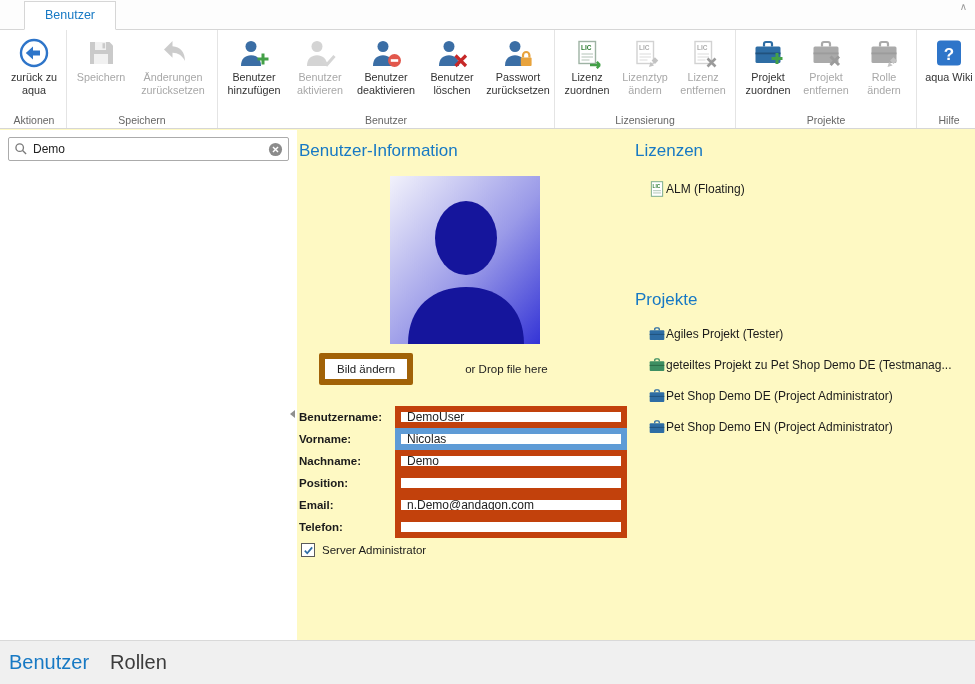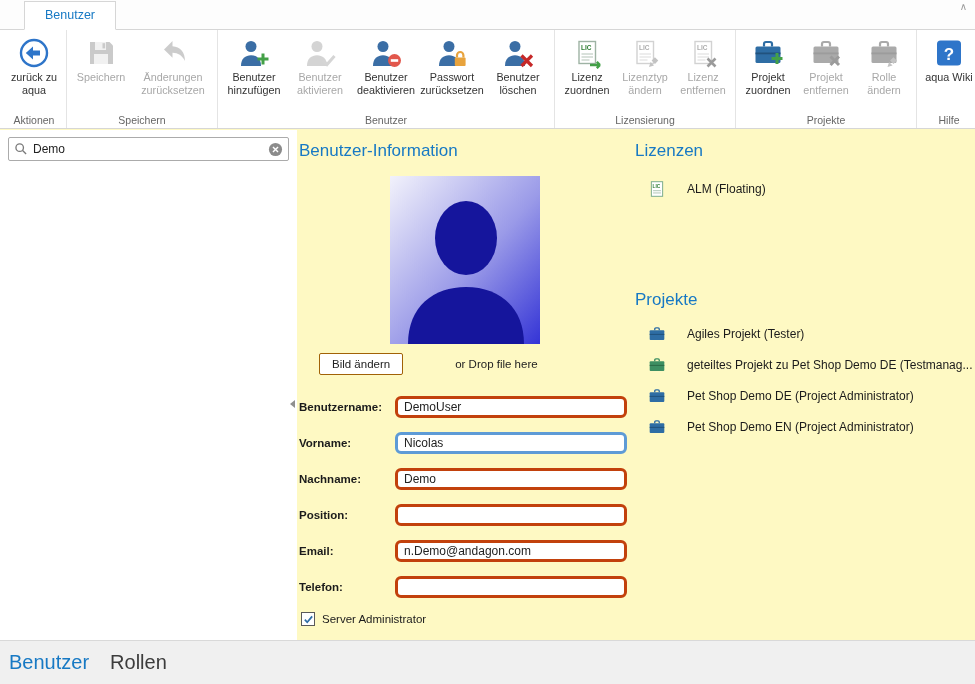--- a/index.html
+++ b/index.html
@@ -34,38 +34,38 @@
   .clearbtn{width:15px;height:15px;flex:none;cursor:pointer}
   .listitem{display:flex;align-items:center;gap:9px;height:30px;padding-left:10px;background:#e2e2e2;
             font-size:12px;color:#1b1b1b;cursor:pointer}
   .ic16{width:16px;height:16px;flex:none}
 
   
   .mainpanel{position:absolute;top:130px;left:299px;width:338px;bottom:44px}
   .sectitle{font-size:17px;color:#1779c4;margin-top:11px;font-weight:400}
   .avatar{margin:15px 0 0 91px;width:150px;height:168px;display:block}
   .imgrow{display:flex;align-items:center;margin-top:9px;padding-left:20px;gap:52px}
-  .btn{border:1px solid #a16207;background:#fff;border-radius:2px;font-size:11.5px;font-family:inherit;
+  .btn{border:6px solid #a16207;background:#fff;border-radius:2px;font-size:11.5px;font-family:inherit;
        padding:4px 12px;color:#222;cursor:pointer}
   .drophint{font-size:11.5px;color:#222}
   .form{margin-top:21px;position:relative}
   .collapse-arrow{position:absolute;left:-9px;top:4px;width:0;height:0;border-top:4px solid transparent;
                   border-bottom:4px solid transparent;border-right:5px solid #8f8f8f;cursor:pointer}
-  .frow{display:flex;align-items:center;margin-bottom:14px}
+  .frow{display:flex;align-items:center;}
   .flabel{width:96px;font-weight:bold;font-size:11.5px;color:#1b1b1b}
-  .finput{width:232px;height:22px;border:3px solid #c2410c;border-radius:6px;font-size:12px;font-family:inherit;
+  .finput{width:232px;height:22px;border:6px solid #c2410c;border-radius:0;font-size:12px;font-family:inherit;
           padding:0 6px;color:#222;outline:none;background:#fff}
   .finput.focused{border-color:#5e9bd6}
   .chkrow{display:flex;align-items:center;gap:7px;margin-top:5px;margin-left:2px;font-size:11.5px;color:#1b1b1b;cursor:pointer}
   .chk{width:14px;height:14px;border:1px solid #5a5a5a;background:#fff;display:flex;align-items:center;justify-content:center;flex:none}
 
   
   .rightpanel{position:absolute;top:130px;left:635px;right:0;bottom:44px}
   .ic18{width:18px;height:18px;flex:none}
-  .licitem,.projitem{display:flex;align-items:center;gap:21px;font-size:12px;color:#1b1b1b;margin-left:13px;white-space:nowrap;overflow:hidden}
+  .licitem,.projitem{display:flex;align-items:center;gap:0;font-size:12px;color:#1b1b1b;margin-left:13px;white-space:nowrap;overflow:hidden}
   .licitem{margin-top:19px}
   .projtitle{margin-top:92px}
   .projlist{margin-top:15px}
   .projitem{margin-bottom:13px}
 
   
   .footer{position:absolute;left:0;right:0;bottom:0;height:44px;background:#f0f0f0;border-top:1px solid #d9d9d9;
           display:flex;align-items:center;padding-left:9px;gap:21px}
   .ftab{font-size:20px;cursor:pointer}
   .ftab.active{color:#1779c4}
@@ -150,35 +150,35 @@
                 <rect x="20.8" y="22.2" width="7.4" height="2.6" fill="#fff"></rect>
               </svg>
           </span>
           <span>Benutzer deaktivieren</span>
         </button>
         <button class="rbtn">
           <span class="ic">
             <svg viewBox="0 0 32 32" width="32" height="32">
                 <circle cx="13" cy="9.5" r="5.5" fill="#3b6ea5"></circle>
                 <path d="M3 28.5c0-6.8 4.6-10.3 10-10.3s10 3.5 10 10.3v.5H3z" fill="#3b6ea5"></path>
+                <path d="M19.5 18.5L30 29M30 18.5L19.5 29" stroke="#c62828" stroke-width="3.2"></path>
+              </svg>
+          </span>
+          <span>Benutzer löschen</span>
+        </button>
+        <button class="rbtn">
+          <span class="ic">
+            <svg viewBox="0 0 32 32" width="32" height="32">
+                <circle cx="13" cy="9.5" r="5.5" fill="#3b6ea5"></circle>
+                <path d="M3 28.5c0-6.8 4.6-10.3 10-10.3s10 3.5 10 10.3v.5H3z" fill="#3b6ea5"></path>
                 <path d="M21 20.5v-2.3a3.2 3.2 0 0 1 6.4 0v2.3" stroke="#e8a33d" stroke-width="2.2" fill="none"></path>
                 <rect x="18.8" y="20.5" width="10.8" height="8.5" rx="1" fill="#e8a33d"></rect>
               </svg>
           </span>
           <span>Passwort zurücksetzen</span>
-        </button>
-        <button class="rbtn">
-          <span class="ic">
-            <svg viewBox="0 0 32 32" width="32" height="32">
-                <circle cx="13" cy="9.5" r="5.5" fill="#3b6ea5"></circle>
-                <path d="M3 28.5c0-6.8 4.6-10.3 10-10.3s10 3.5 10 10.3v.5H3z" fill="#3b6ea5"></path>
-                <path d="M19.5 18.5L30 29M30 18.5L19.5 29" stroke="#c62828" stroke-width="3.2"></path>
-              </svg>
-          </span>
-          <span>Benutzer löschen</span>
         </button>
         <div class="glabel">Benutzer</div>
       </div>
 
       <div class="rgroup">
         <button class="rbtn sm">
           <span class="ic">
             <svg viewBox="0 0 32 32" width="32" height="32">
                 <rect x="8" y="4.5" width="16.5" height="22" fill="#fff" stroke="#9eb3a4" stroke-width="1.4"></rect>
                 <text x="10" y="13" font-size="6.5" font-weight="bold" fill="#2e7d32">LIC</text>

